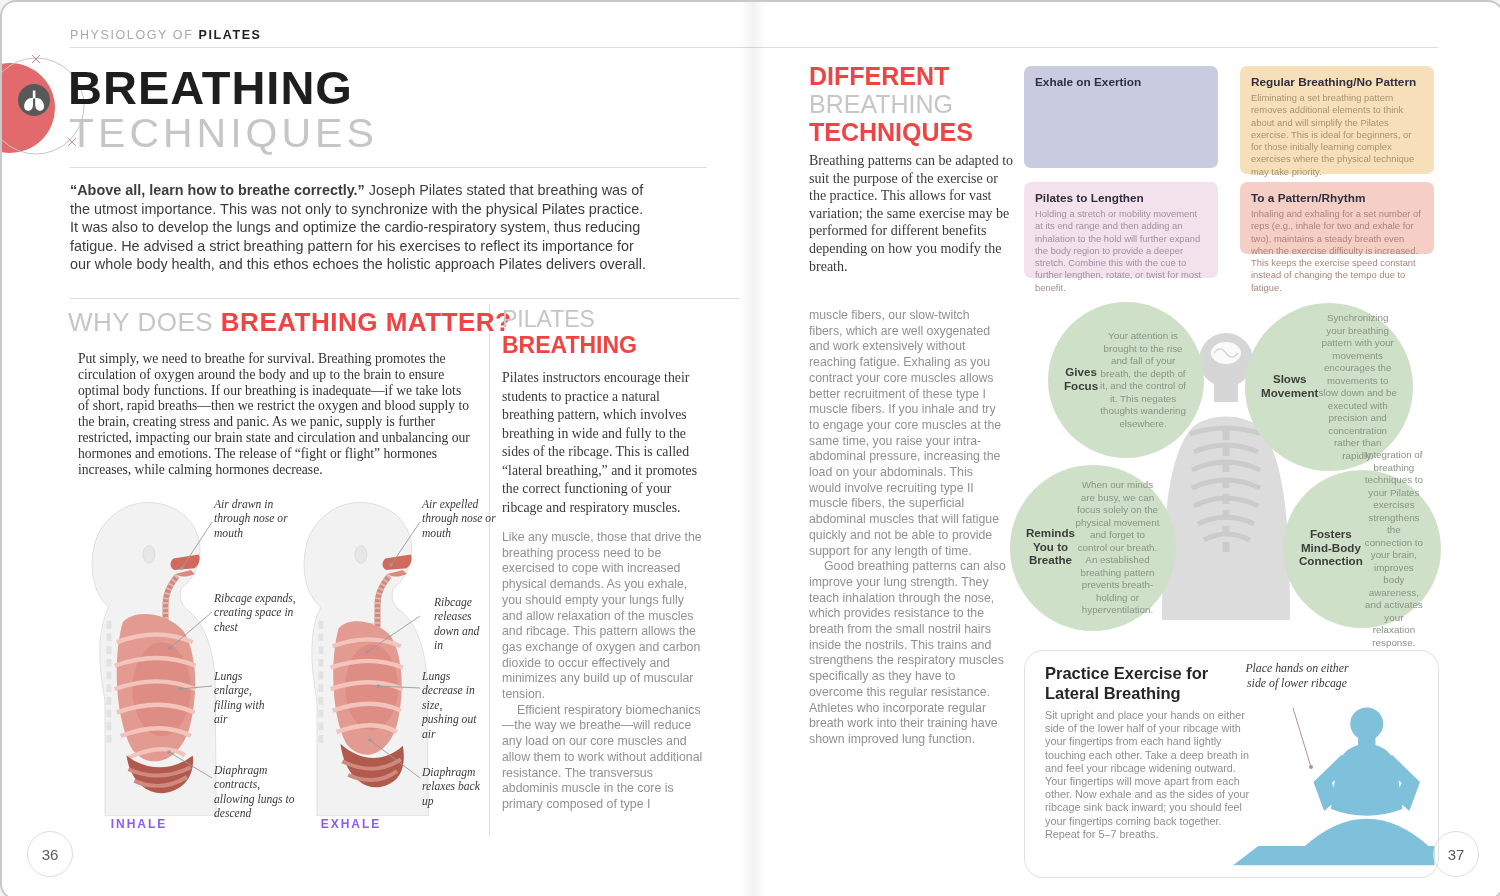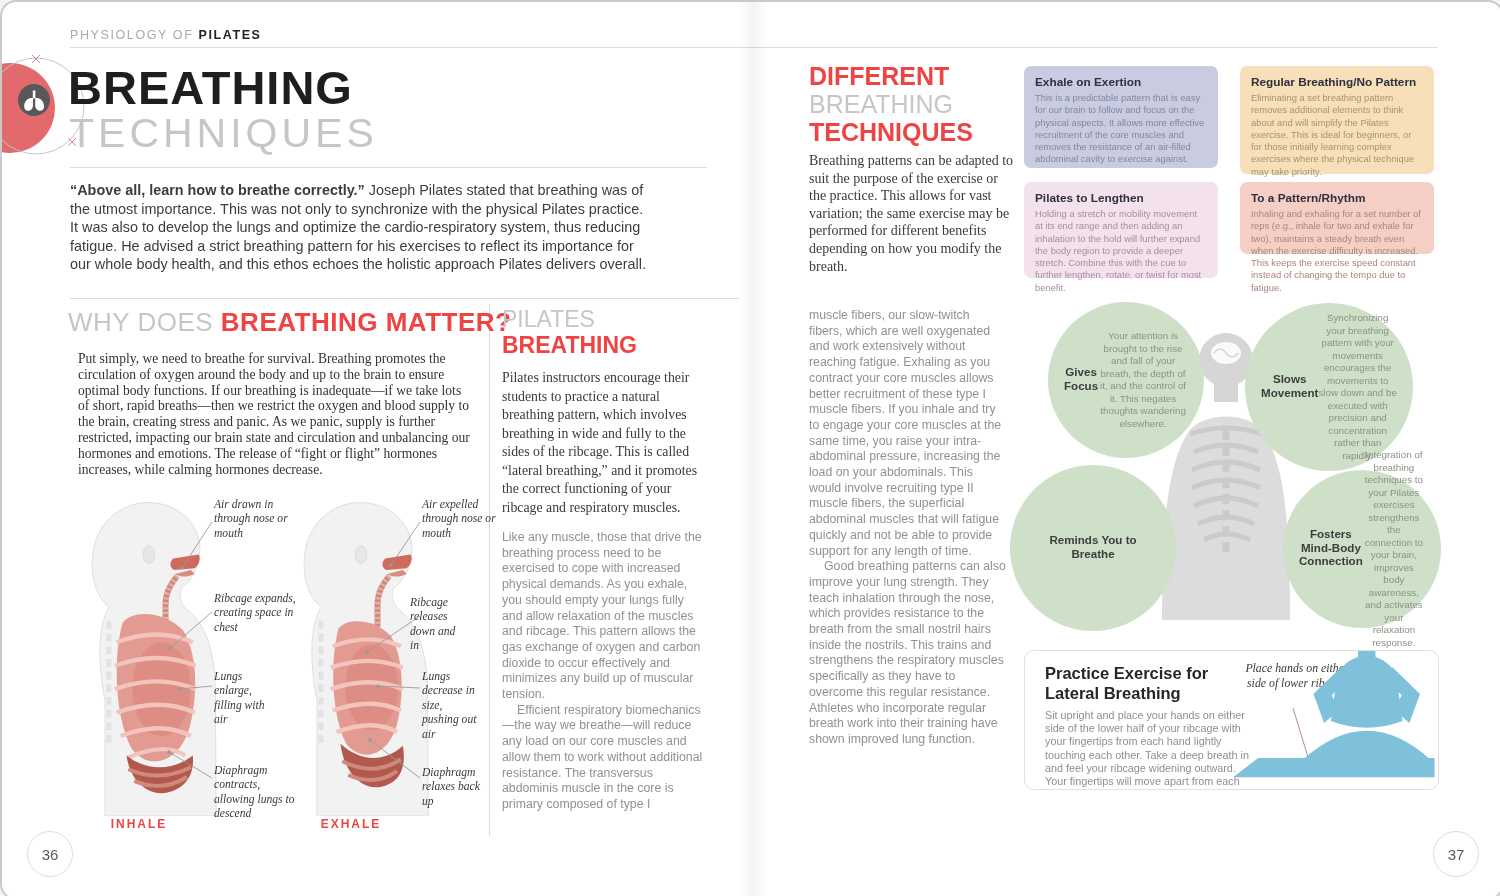--- a/index.html
+++ b/index.html
@@ -23,21 +23,21 @@
   
   .why-h{position:absolute;left:66px;top:305px;font-size:26px;letter-spacing:.5px;}
   .why-body{position:absolute;left:68px;top:341px;width:394px;font-family:"Liberation Serif",serif;
             font-size:13.6px;line-height:15.8px;color:#333;margin:8px;}
   
   .anatomy{position:absolute;left:68px;top:488px;width:412px;height:348px;}
   .fig{position:absolute;top:4px;width:150px;height:322px;}
   .lbl{position:absolute;font-family:"Liberation Serif",serif;font-style:italic;font-size:11.6px;
        line-height:14.4px;color:#3a3a3a;}
   .figcap{position:absolute;top:327px;width:110px;text-align:center;font-size:12px;font-weight:700;
-          letter-spacing:2px;color:#ef4444;}
+          letter-spacing:2px;color:#8b5cf6;}
   .leaders{position:absolute;left:0;top:0;}
   
   .subhead{font-size:23px;line-height:26px;}
   .col p{margin:0;}
   .pilates-col{position:absolute;left:500px;top:304px;width:201px;}
   .cont-col{position:absolute;left:807px;top:306px;width:197px;}
   .serif-lead{font-family:"Liberation Serif",serif;font-size:13.8px;line-height:18.5px;color:#3a3a3a;margin-top:11px !important;}
   .gray{font-size:12.3px;line-height:15.7px;color:#919191;}
   .mt{margin-top:13px !important;}
   .indent{text-indent:15px;}
@@ -64,22 +64,22 @@
   .circle h4{margin:0 0 3px;font-size:11.6px;line-height:13.6px;color:#3c3c3c;}
   .circle p{margin:0;font-size:9.8px;line-height:12.5px;color:#899384;}
   .c1{left:1046px;top:300px;width:156px;height:156px;}
   .c2{left:1243px;top:301px;width:168px;height:168px;}
   .c3{left:1008px;top:463px;width:166px;height:166px;}
   .c4{left:1281px;top:468px;width:158px;height:158px;}
   .torso{position:absolute;left:1148px;top:328px;z-index:1;}
   .ben-cap{position:absolute;left:1128px;top:610px;width:192px;text-align:center;font-size:11.4px;
            font-weight:700;line-height:14.5px;letter-spacing:.4px;color:#2e2e2e;z-index:3;}
   
-  .practice{position:absolute;left:1022px;top:648px;width:415px;height:140px;border:1px solid #e0e0e0;
-            border-radius:10px;box-sizing:border-box;background:#fff;overflow:hidden;}
+  .practice{position:absolute;left:1022px;top:648px;width:415px;height:228px;border:1px solid #e0e0e0;
+            border-radius:19px;box-sizing:border-box;background:#fff;overflow:hidden;}
   .practice h3{position:absolute;left:20px;top:12px;width:200px;margin:0;font-size:16.5px;line-height:20px;color:#262626;}
   .practice .pbody{position:absolute;left:20px;top:58px;width:212px;margin:0;font-size:10.8px;
                    line-height:13.2px;color:#8f8f8f;}
   .practice .annot{position:absolute;left:216px;top:10px;width:112px;text-align:center;margin:0;
                    font-family:"Liberation Serif",serif;font-style:italic;font-size:11.8px;line-height:14.6px;color:#3a3a3a;}
   .bluefig{position:absolute;right:0;bottom:4px;}
   .pointer{position:absolute;left:0;top:0;}
   
   .pn{position:absolute;top:829px;width:44px;height:44px;border:1px solid #ddd;border-radius:50%;
       display:flex;align-items:center;justify-content:center;font-size:15px;color:#5a5a5a;}
@@ -200,21 +200,21 @@
           <circle cx="300" cy="250" r="1.8"></circle>
       </g>
     </svg>
 
     <div class="lbl" style="left:144px;top:8px;width:86px">Air drawn in through nose or mouth</div>
     <div class="lbl" style="left:144px;top:102px;width:92px">Ribcage expands, creating space in chest</div>
     <div class="lbl" style="left:144px;top:180px;width:60px">Lungs enlarge, filling with air</div>
     <div class="lbl" style="left:144px;top:274px;width:82px">Diaphragm contracts, allowing lungs to descend</div>
 
     <div class="lbl" style="left:352px;top:8px;width:80px">Air expelled through nose or mouth</div>
-    <div class="lbl" style="left:340px;top:106px;width:55px">Ribcage releases down and in</div>
+    <div class="lbl" style="left:364px;top:106px;width:55px">Ribcage releases down and in</div>
     <div class="lbl" style="left:352px;top:180px;width:58px">Lungs decrease in size, pushing out air</div>
     <div class="lbl" style="left:352px;top:276px;width:70px">Diaphragm relaxes back up</div>
 
     <div class="figcap" style="left:14px">INHALE</div>
     <div class="figcap" style="left:226px">EXHALE</div>
   </div>
 
   <div class="pilates-col col">
     <div class="subhead">
       <div class="h-light">PILATES</div>
@@ -232,21 +232,20 @@
 
   <div class="diff-h">
     <div class="h-dark">DIFFERENT</div>
     <div class="h-light">BREATHING</div>
     <div class="h-dark">TECHNIQUES</div>
   </div>
   <p class="diff-lead">Breathing patterns can be adapted to suit the purpose of the exercise or the practice. This allows for vast variation; the same exercise may be performed for different benefits depending on how you modify the breath.</p>
 
   <div class="card card1">
     <h4>Exhale on Exertion</h4>
-    <p>This is a predictable pattern that is easy for our brain to follow and focus on the physical aspects. It allows more effective recruitment of the core muscles and removes the resistance of an air-filled abdominal cavity to exercise against.</p>
   </div>
   <div class="card card2">
     <h4>Regular Breathing/No Pattern</h4>
     <p>Eliminating a set breathing pattern removes additional elements to think about and will simplify the Pilates exercise. This is ideal for beginners, or for those initially learning complex exercises where the physical technique may take priority.</p>
   </div>
   <div class="card card3">
     <h4>Pilates to Lengthen</h4>
     <p>Holding a stretch or mobility movement at its end range and then adding an inhalation to the hold will further expand the body region to provide a deeper stretch. Combine this with the cue to further lengthen, rotate, or twist for most benefit.</p>
   </div>
   <div class="card card4">
@@ -275,20 +274,21 @@
   <div class="circle c1">
     <h4>Gives Focus</h4>
     <p>Your attention is brought to the rise and fall of your breath, the depth of it, and the control of it. This negates thoughts wandering elsewhere.</p>
   </div>
   <div class="circle c2">
     <h4>Slows Movement</h4>
     <p>Synchronizing your breathing pattern with your movements encourages the movements to slow down and be executed with precision and concentration rather than rapidly.</p>
   </div>
   <div class="circle c3">
     <h4 style="width:90px">Reminds You to Breathe</h4>
+    <p>When our minds are busy, we can focus solely on the physical movement and forget to control our breath. An established breathing pattern prevents breath-holding or hyperventilation.</p>
   </div>
   <div class="circle c4">
     <h4 style="width:80px">Fosters Mind-Body Connection</h4>
     <p>Integration of breathing techniques to your Pilates exercises strengthens the connection to your brain, improves body awareness, and activates your relaxation response.</p>
   </div>
 
   <div class="practice">
     <h3>Practice Exercise for Lateral Breathing</h3>
     <p class="pbody">Sit upright and place your hands on either side of the lower half of your ribcage with your fingertips from each hand lightly touching each other. Take a deep breath in and feel your ribcage widening outward. Your fingertips will move apart from each other. Now exhale and as the sides of your ribcage sink back inward; you should feel your fingertips coming back together. Repeat for 5–7 breaths.</p>
     <p class="annot">Place hands on either side of lower ribcage</p>

